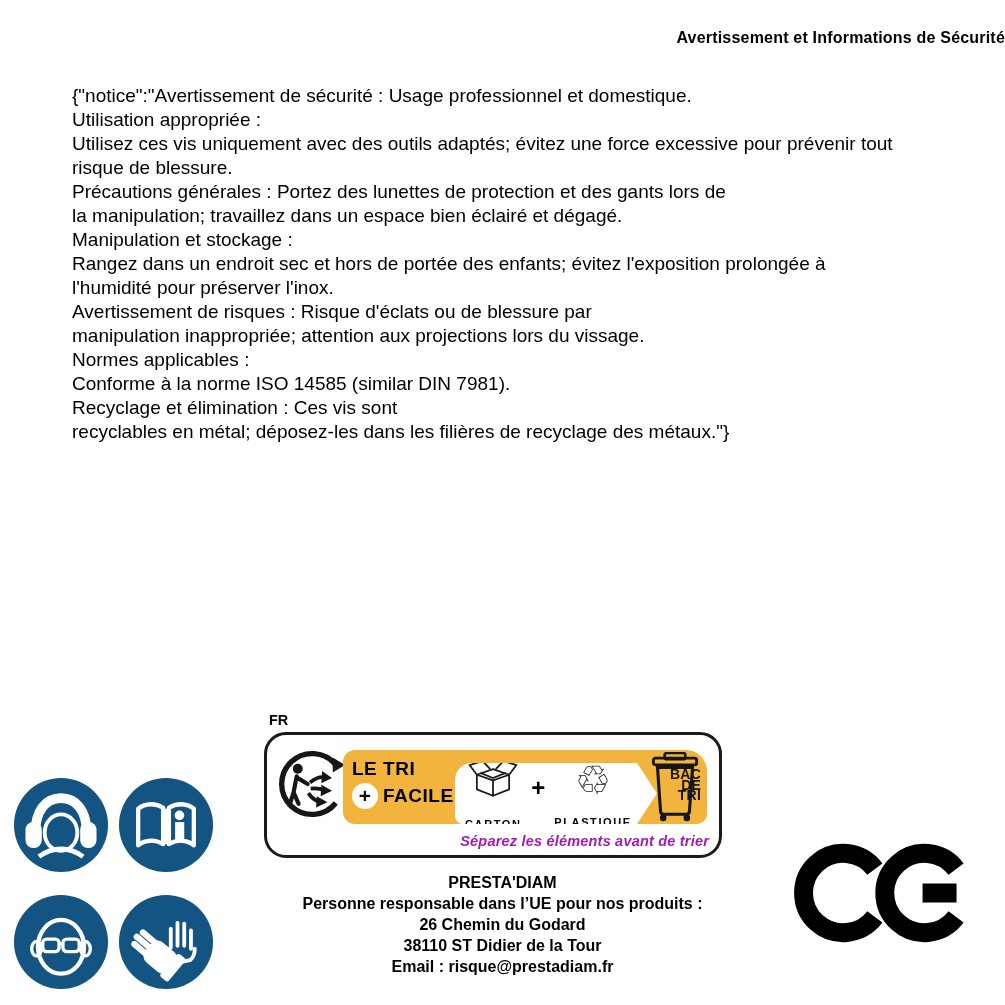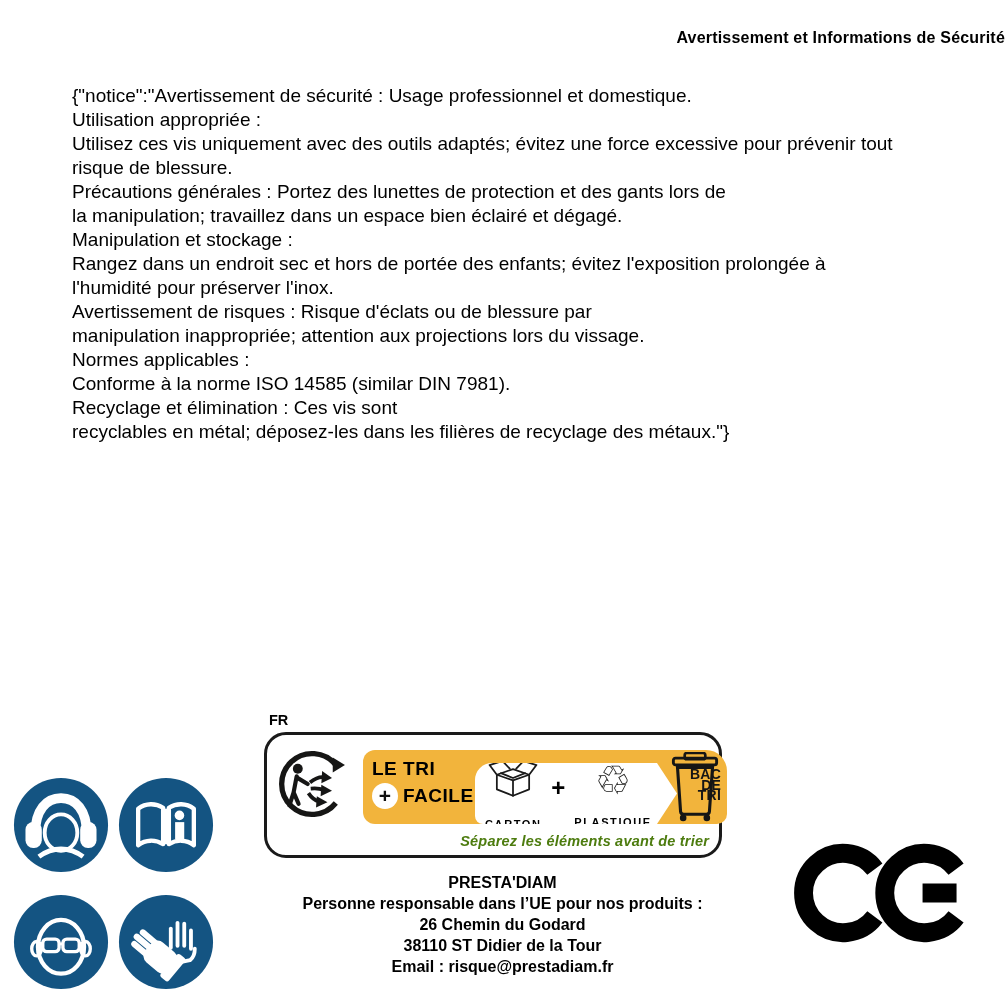--- a/index.html
+++ b/index.html
@@ -22,21 +22,21 @@
   }
   .picto{width:96px;height:96px;}
   
   .fr-code{position:absolute;left:269px;top:712px;font-size:14.5px;font-weight:bold;}
   .infotri{
     position:absolute;left:264px;top:732px;width:452px;height:120px;
     border:3px solid #1a1a1a;border-radius:22px;background:#fff;
   }
   .triman{position:absolute;left:8px;top:9px;width:76px;height:80px;}
   .band{
-    position:absolute;left:96px;top:15px;width:364px;height:74px;
+    position:absolute;left:76px;top:15px;width:364px;height:74px;
     border-radius:12px 21px 10px 12px;
   }
   .letri{position:absolute;left:9px;top:8px;}
   .letri-l1{font-size:19px;font-weight:800;letter-spacing:.5px;line-height:22px;}
   .letri-l2{display:flex;align-items:center;gap:5px;margin-top:3px;}
   .plus-badge{
     width:26px;height:26px;border-radius:50%;background:#fff;color:#111;
     display:flex;align-items:center;justify-content:center;
     font-size:21px;font-weight:800;line-height:1;padding-bottom:2px;box-sizing:border-box;
   }
@@ -52,21 +52,21 @@
   .mat-plus{font-size:24px;font-weight:800;margin-top:-12px;}
   .recy-glyph{font-family:"DejaVu Sans", sans-serif;font-size:40px;line-height:42px;color:#161615;}
   .bin{position:absolute;right:6px;top:2px;width:52px;height:70px;}
   .bin svg{position:absolute;inset:0;}
   .bin-text{
     position:absolute;left:0;right:0;top:17px;text-align:right;
     font-size:14px;line-height:10.5px;font-weight:800;color:#161615;letter-spacing:.2px;
   }
   .instruction{
     position:absolute;right:10px;bottom:6px;
-    font-style:italic;font-weight:600;font-size:14.5px;color:#4d7c0f;letter-spacing:.2px;
+    font-style:italic;font-weight:600;font-size:14.5px;color:#a21caf;letter-spacing:.2px;
   }
   
   .responsible{
     position:absolute;left:0;top:872px;width:100%;text-align:center;
     font-size:16px;font-weight:bold;line-height:21px;
   }
   
   .ce{position:absolute;left:793px;top:842px;width:176px;height:104px;}
 </style>
 </head>

